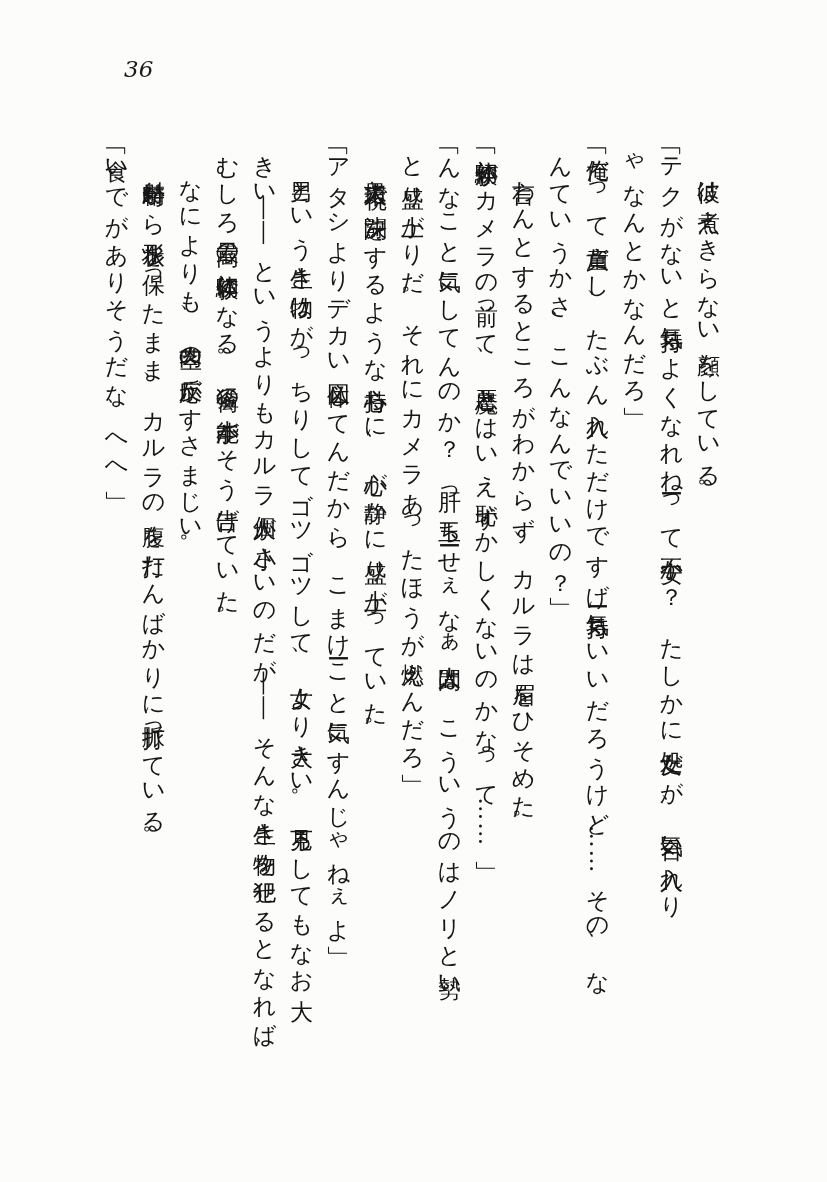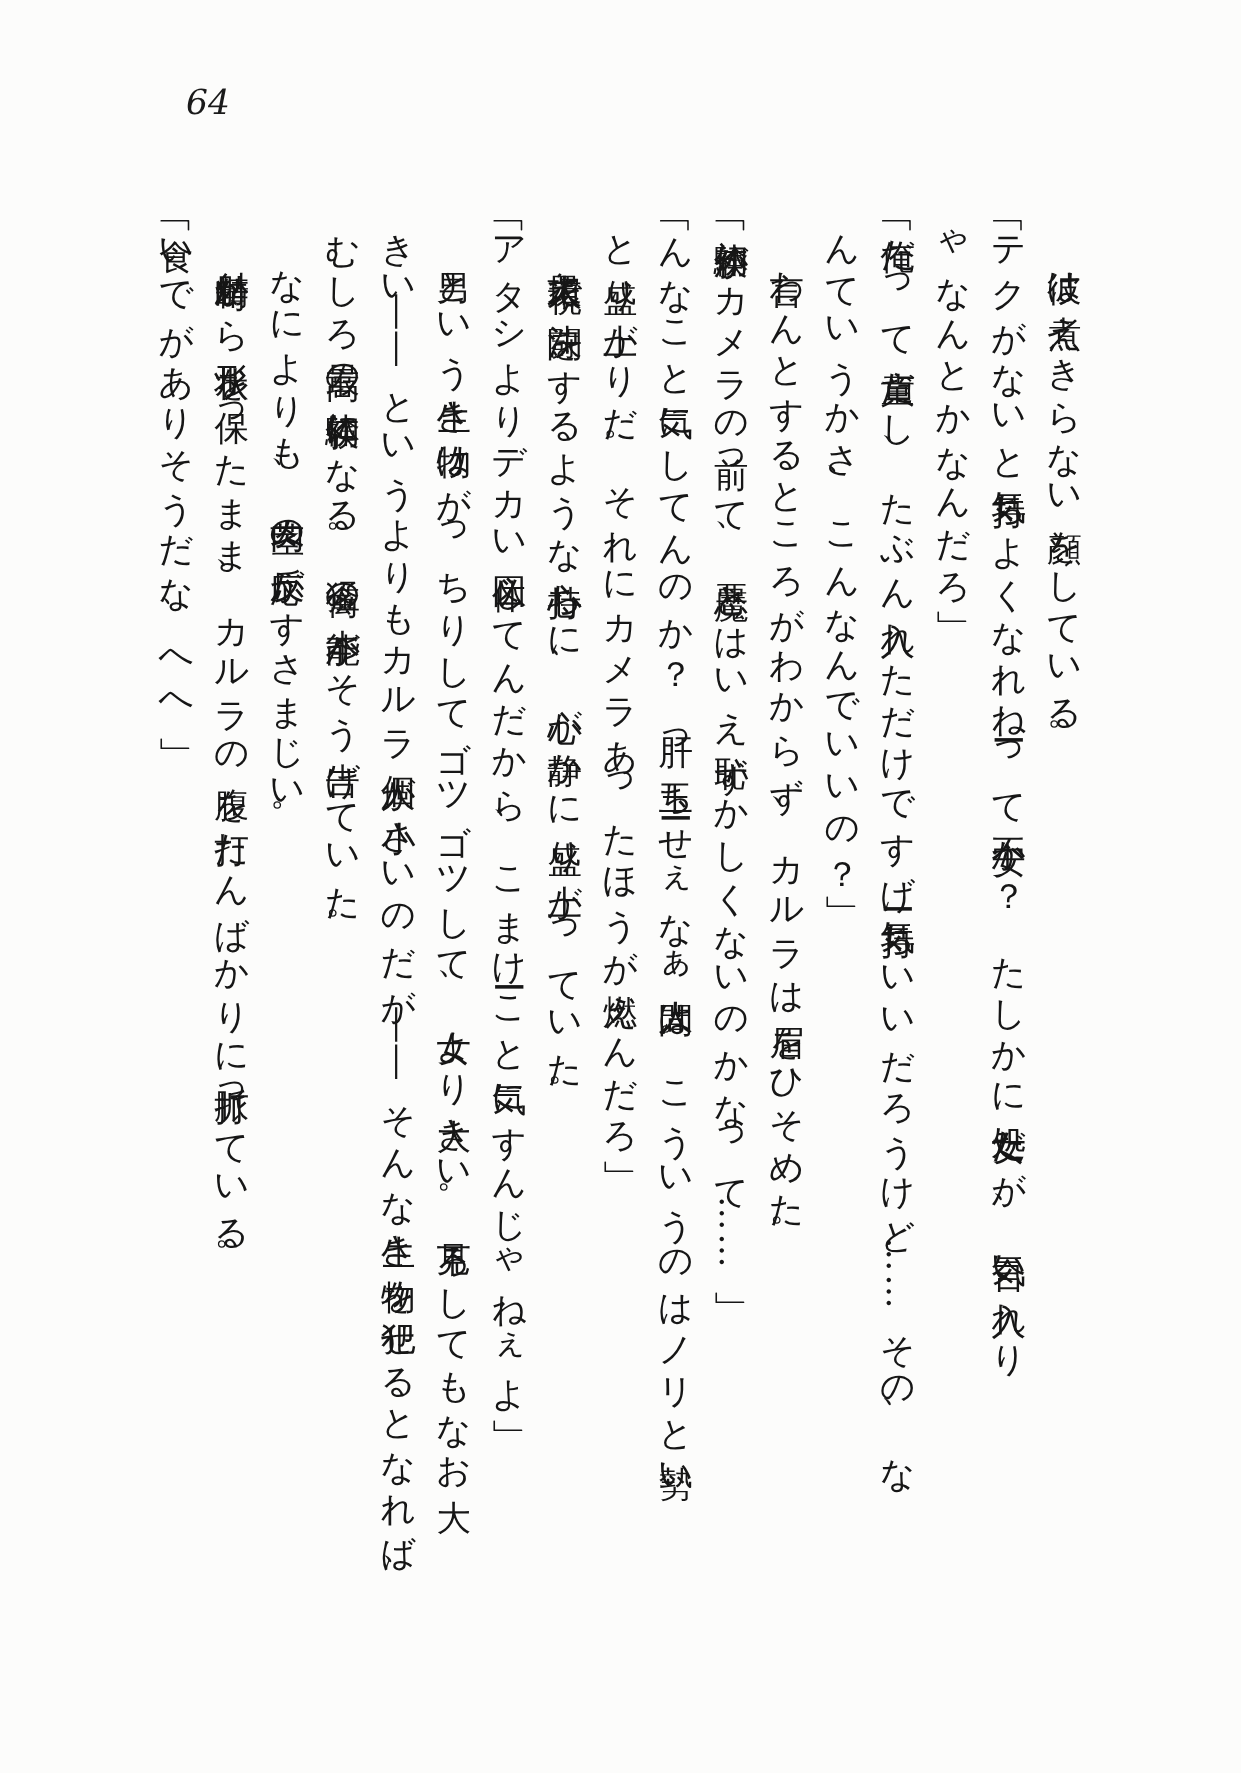--- a/index.html
+++ b/index.html
@@ -43,21 +43,21 @@
     white-space: pre-wrap;
   }
   .text-line[data-indent="true"] {
     text-indent: 1em;
   }
 </style>
 </head>
 <body>
 
 <div class="page">
-  <div class="page-number">64</div>
+  <div class="page-number">36</div>
 
   <div class="text-area">
     <div class="text-line" data-indent="true">彼は煮えきらない顔をしている。</div>
     <div class="text-line" data-indent="false">「テクがないと気持ちよくなれねーって不安か？　たしかに処女だが、気合い入れり</div>
     <div class="text-line" data-indent="false">ゃなんとかなんだろ」</div>
     <div class="text-line" data-indent="false">「俺だって童貞だし、たぶん入れただけですげー気持ちいいだろうけど……その、な</div>
     <div class="text-line" data-indent="false">んていうかさ、こんなんでいいの？」</div>
     <div class="text-line" data-indent="true">言わんとするところがわからず、カルラは眉をひそめた。</div>
     <div class="text-line" data-indent="false">「初体験がカメラの前って、悪魔とはいえ恥ずかしくないのかなって……」</div>
     <div class="text-line" data-indent="false">「んなこと気にしてんのか？　肝っ玉ちーせぇなぁ人間は。こういうのはノリと勢い</div>

